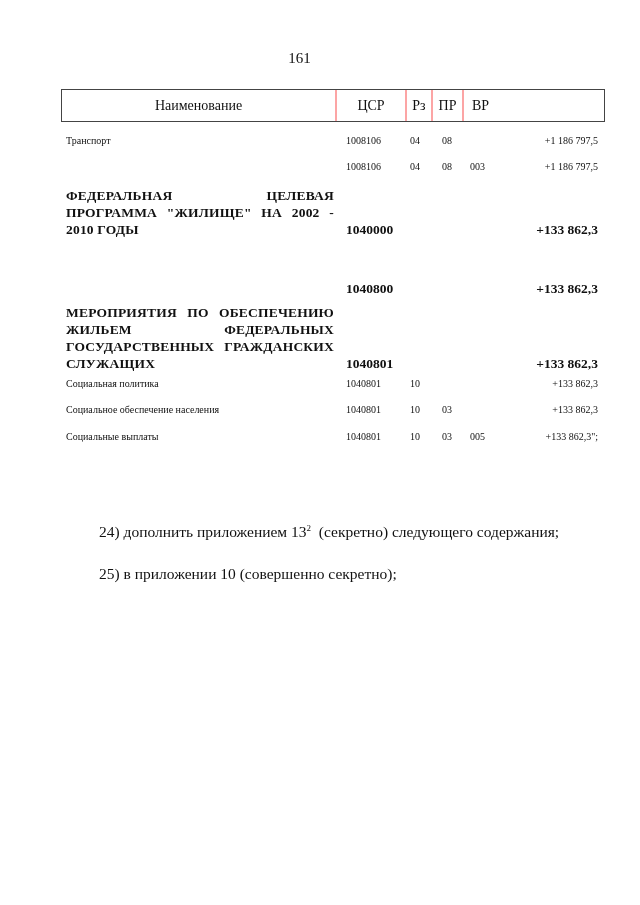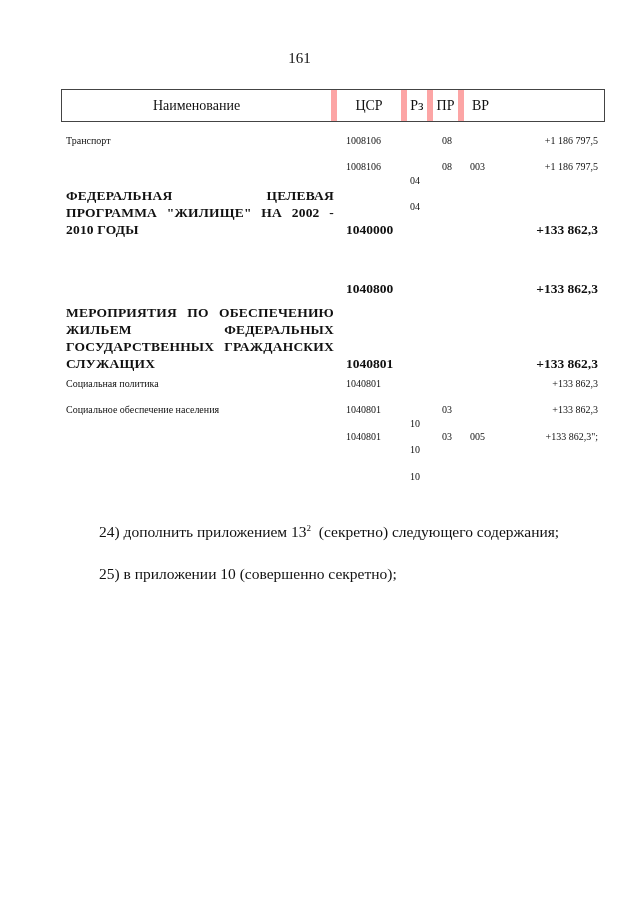--- a/index.html
+++ b/index.html
@@ -10,38 +10,38 @@
   }
   .page-number {
     position: absolute; top: 50px; left: 0; width: 599px; text-align: center;
     font-size: 15px;
   }
   .header-table {
     position: absolute; left: 61px; top: 89px; width: 544px; height: 33px;
     border: 1px solid #444; box-sizing: border-box; display: flex;
   }
   .header-table .hcell {
-    border-right: 6px solid #fca5a5; box-sizing: border-box;
+    border-right: 2px solid #fca5a5; box-sizing: border-box;
     display: flex; align-items: center; justify-content: center;
     font-size: 14px; height: 100%;
   }
   .header-table .hcell:last-child { border-right: none; }
   .c-name { width: 275px; }
   .c-csr  { width: 70px; }
   .c-rz   { width: 26px; }
   .c-pr   { width: 31px; }
   .c-vr   { width: 33px; }
   .c-sum  { flex: 1; }
 
   .row {
     position: absolute; left: 66px; width: 532px; font-size: 10px;
   }
   .row .name { position: absolute; left: 0; width: 268px; }
   .row .csr  { position: absolute; left: 280px; }
-  .row .rz   { position: absolute; left: 344px; margin-top: 40px; }
+  .row .rz   { position: absolute; left: 344px; }
   .row .pr   { position: absolute; left: 376px; }
   .row .vr   { position: absolute; left: 404px; }
   .row .sum  { position: absolute; right: 0; text-align: right; white-space: nowrap; }
   .row.bold  { font-weight: bold; font-size: 13.5px; }
   .row.bold .name { text-align: justify; text-align-last: left; line-height: 17px; letter-spacing: 0.2px; }
   .row.bold .csr, .row.bold .sum { bottom: 0; }
 
   .para {
     position: absolute; left: 99px; font-size: 15.5px; white-space: nowrap;
   }
@@ -106,20 +106,21 @@
 <div class="row" style="top:404px;height:18px;">
   <span class="name">Социальное обеспечение населения</span>
   <span class="csr">1040801</span>
   <span class="rz">10</span>
   <span class="pr">03</span>
   <span class="vr"></span>
   <span class="sum">+133 862,3</span>
 </div>
 
 <div class="row" style="top:431px;height:18px;">
+  <span class="name">Социальные выплаты</span>
   <span class="csr">1040801</span>
   <span class="rz">10</span>
   <span class="pr">03</span>
   <span class="vr">005</span>
   <span class="sum">+133 862,3";</span>
 </div>
 
 <div class="para" style="top:523px;">
   <span>24) дополнить приложением 13</span><sup>2</sup><span style="white-space:pre;">  (секретно) следующего содержания;</span>
 </div>

